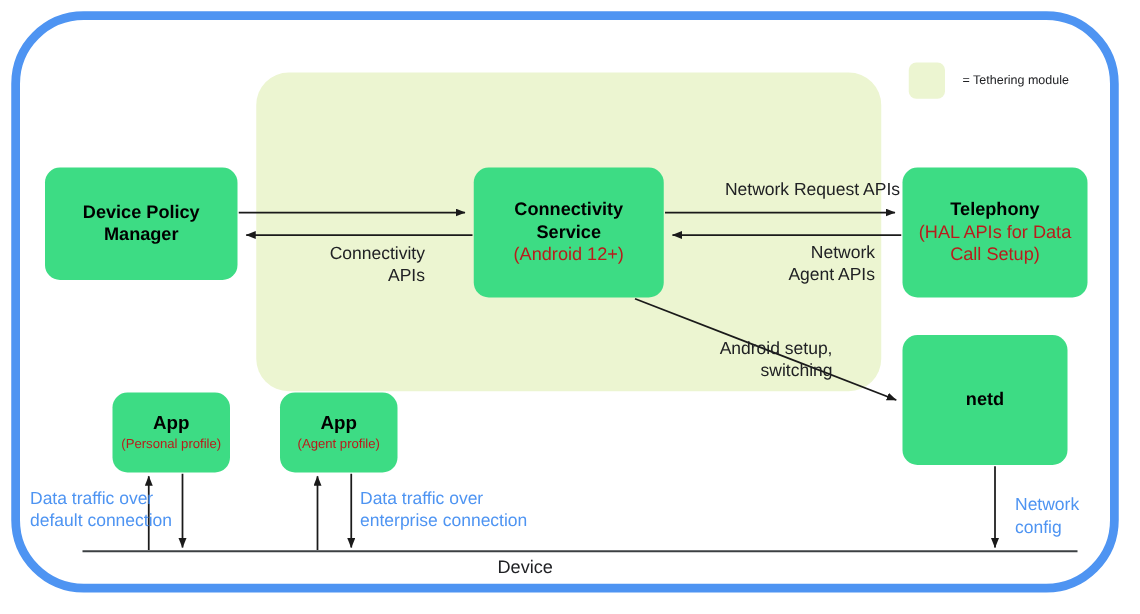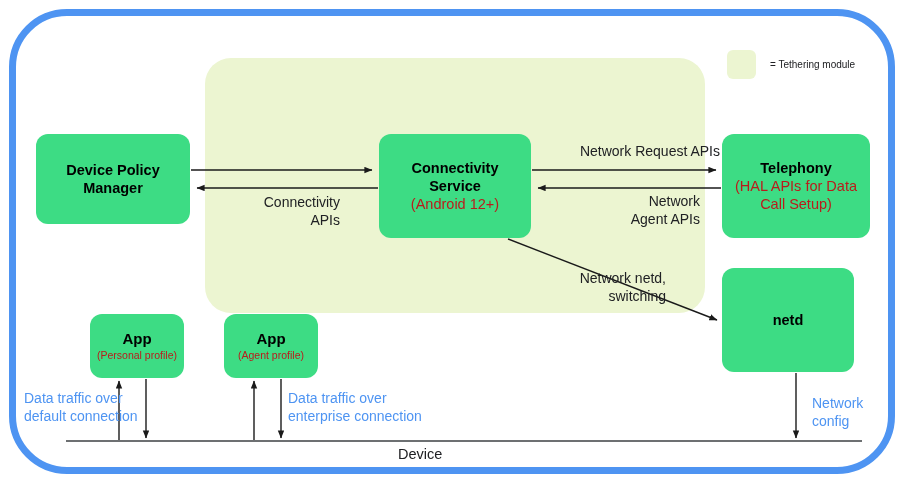--- a/index.html
+++ b/index.html
@@ -210,21 +210,21 @@
   </div>
 
   <div class="edge-label" id="lbl-net-request">Network Request APIs</div>
 
   <div class="edge-label" id="lbl-net-agent">
     <div>Network</div>
     <div>Agent APIs</div>
   </div>
 
   <div class="edge-label" id="lbl-net-setup">
-    <div>Network netd,</div>
+    <div>Android setup,</div>
     <div>switching</div>
   </div>
 
   <div class="edge-label blue" id="lbl-default-conn">
     <div>Data traffic over</div>
     <div>default connection</div>
   </div>
 
   <div class="edge-label blue" id="lbl-enterprise-conn">
     <div>Data traffic over</div>

